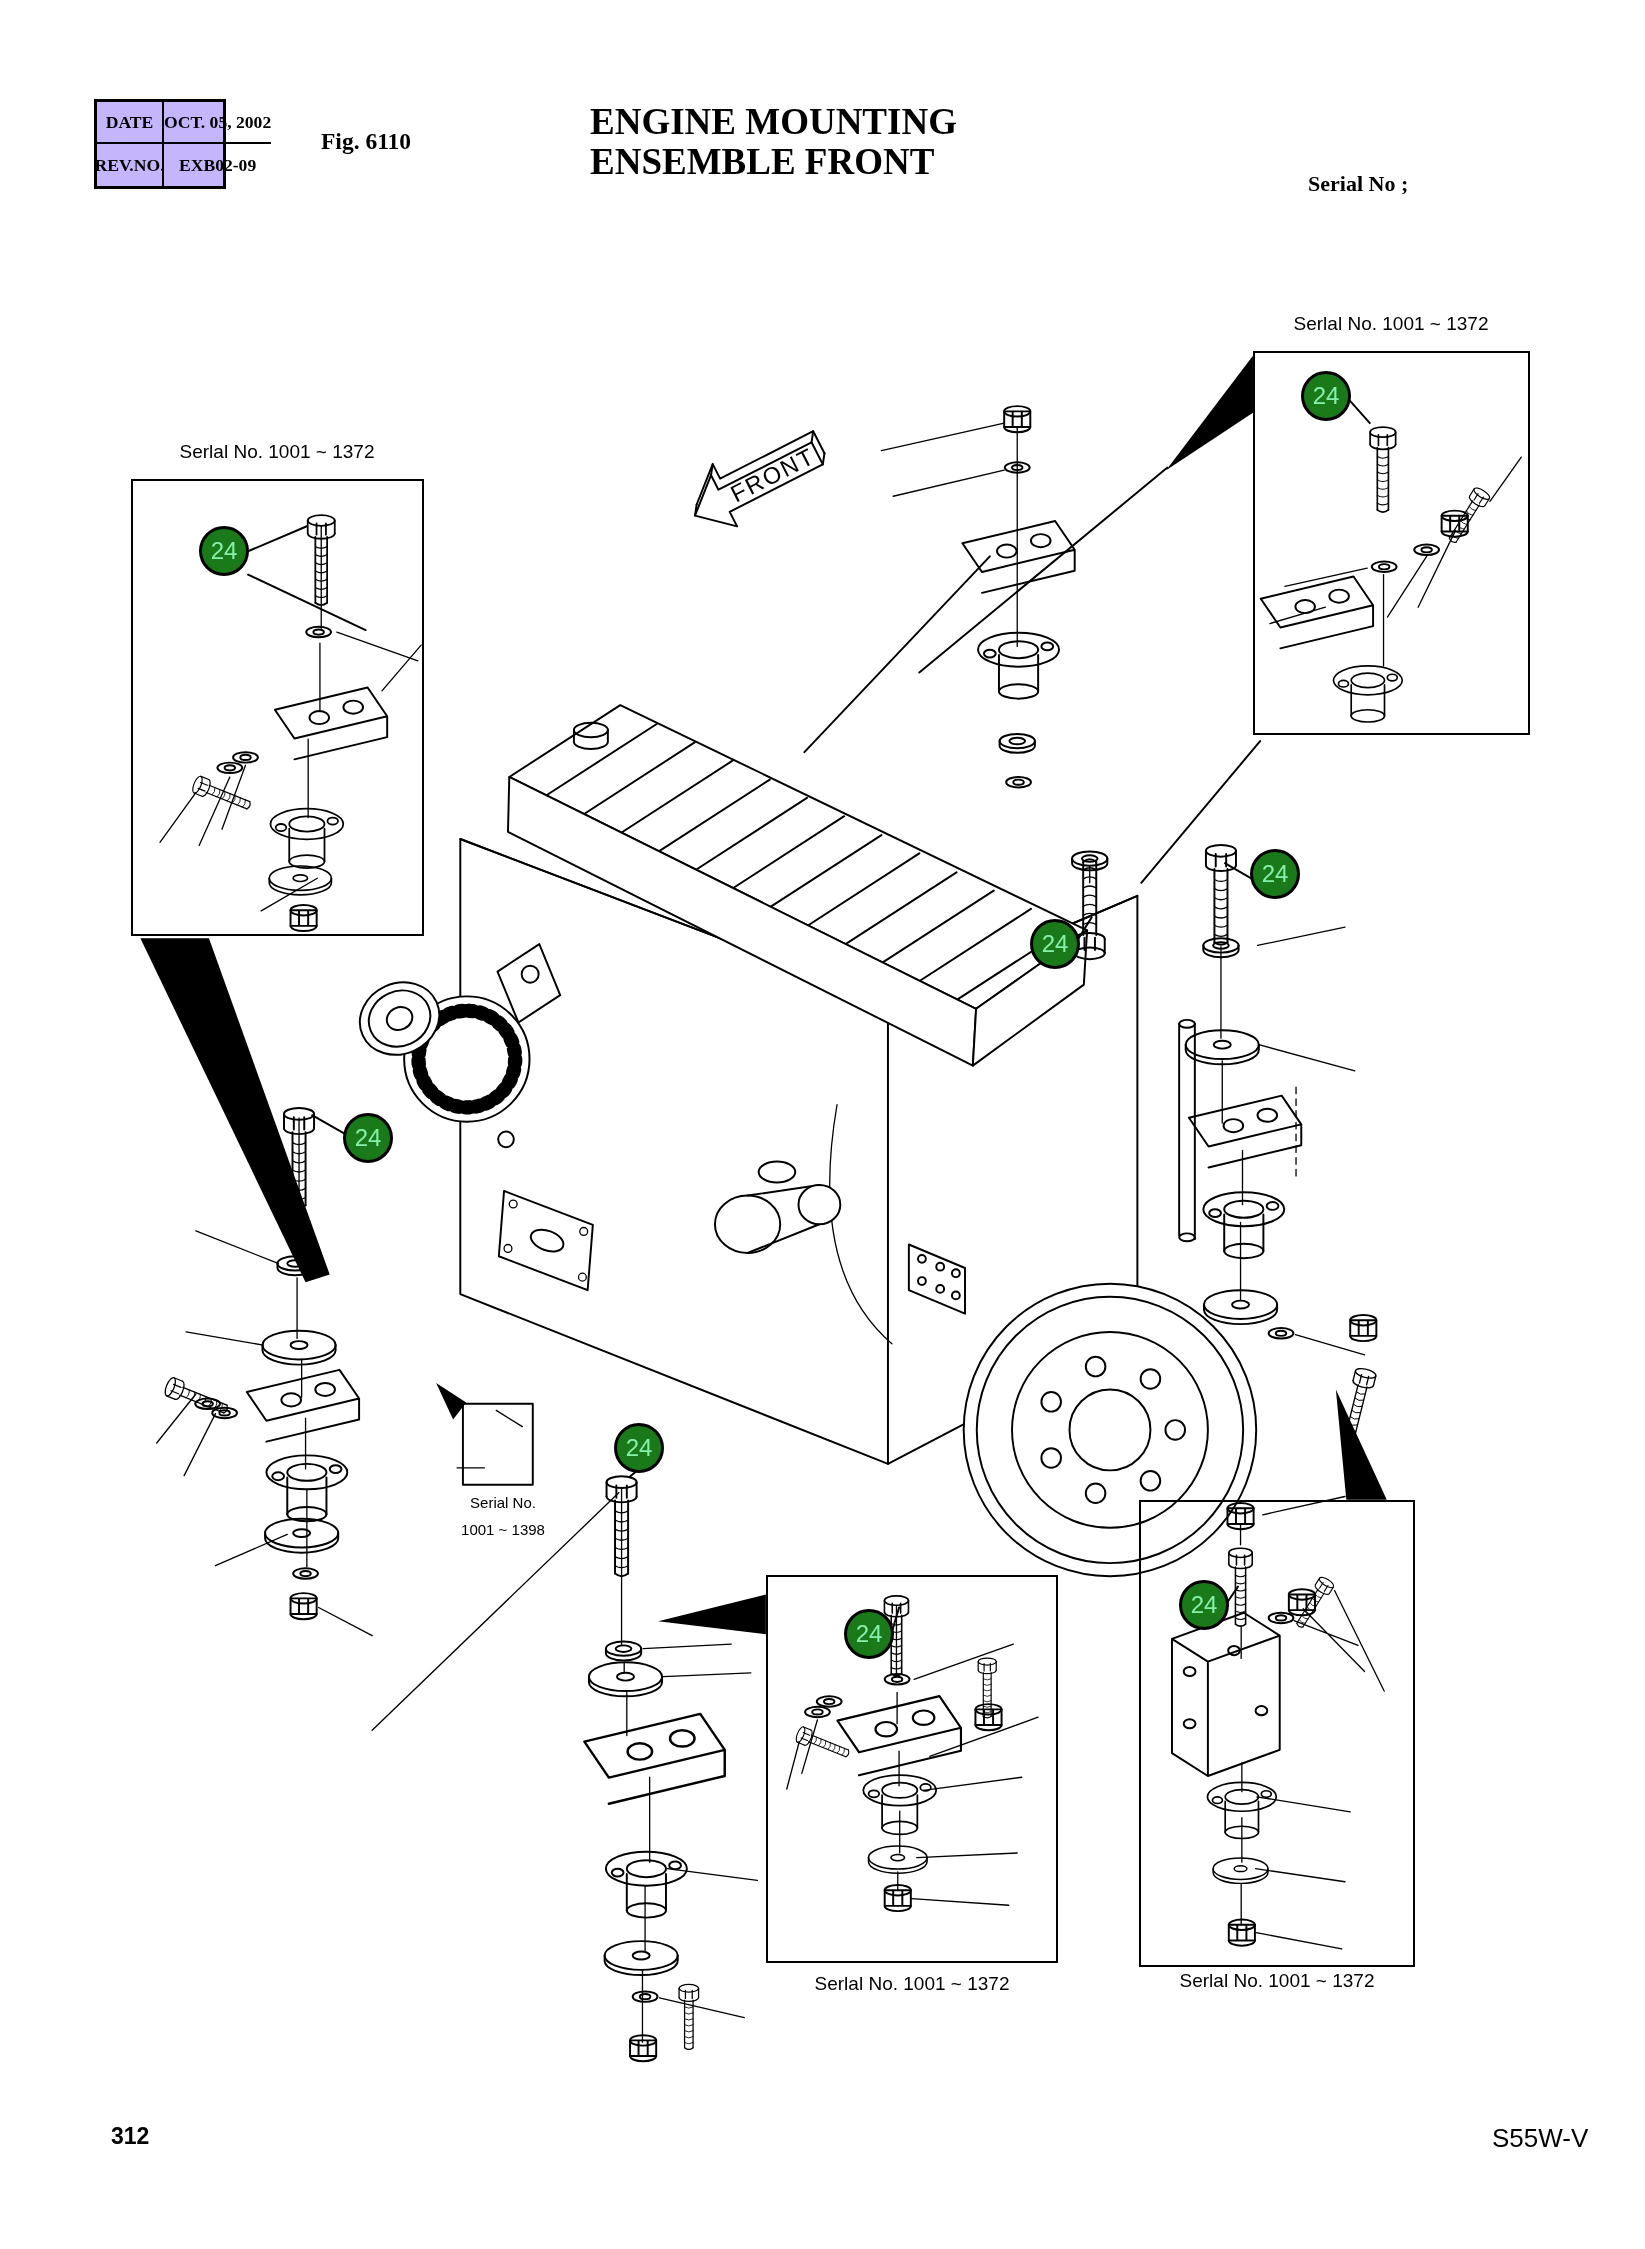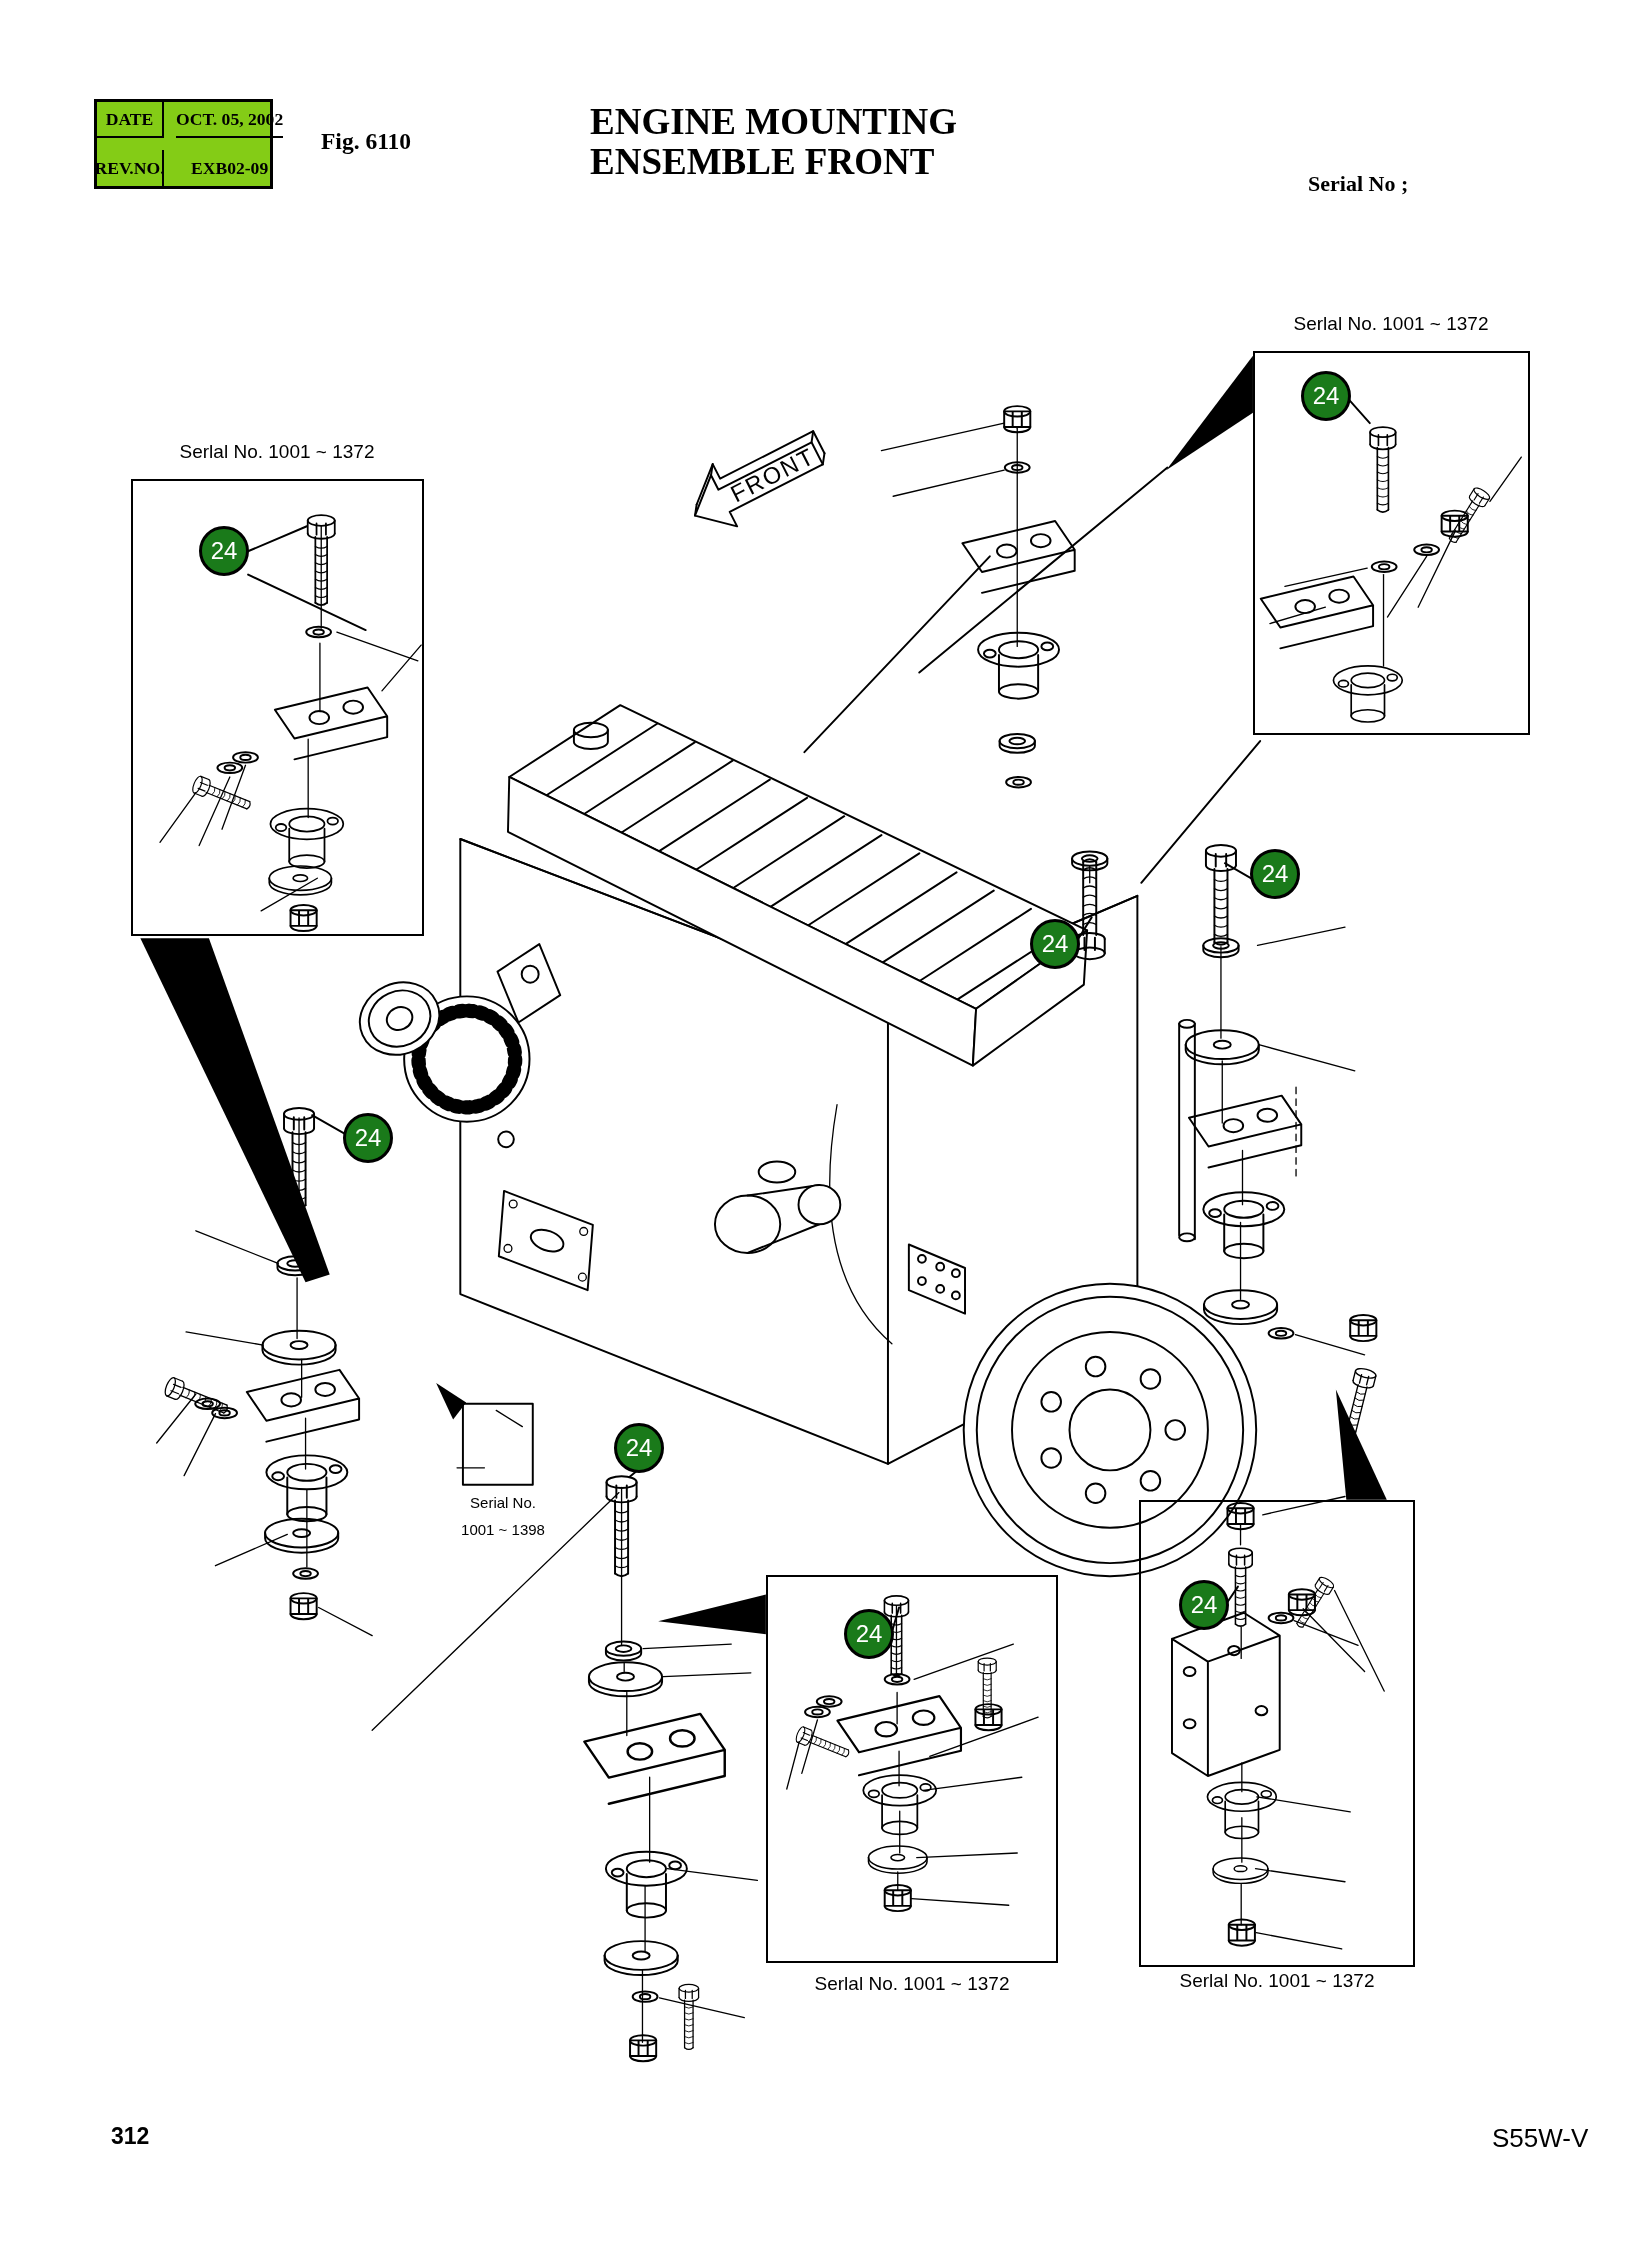--- a/index.html
+++ b/index.html
@@ -2,43 +2,43 @@
 <html style="font-size:10.4px"><head>
 <meta charset="utf-8">
 <style>
   html,body{margin:0;padding:0;background:#888;}
   .page{position:relative;width:1646px;height:2250px;background:#fff;color:#000;
         font-family:"Liberation Sans",sans-serif;overflow:hidden;margin:0 auto;}
   .abs{position:absolute;}
   .serif{font-family:"Liberation Serif",serif;}
 
   
-  .hdr-table{left:94px;top:99px;width:179px;height:90px;border:3.9px solid #000;
+  .hdr-table{left:94px;top:99px;width:132px;height:90px;border:3.9px solid #000;
              box-sizing:border-box;display:grid;grid-template-columns:67px 1fr;
              grid-template-rows:1fr 1fr;font-family:"Liberation Serif",serif;
-             font-weight:bold;font-size:17.6px;background:#84cc16;gap:12px;}
+             font-weight:bold;font-size:17.6px;background:#c4b5fd;}
   .hc{display:flex;align-items:center;justify-content:center;white-space:nowrap;}
   .hc.bR{border-right:2px solid #000;}
   .hc.bB{border-bottom:2px solid #000;}
 
   .fig-label{left:321px;top:128px;font-size:23.5px;font-weight:bold;}
   .page-title{left:590px;top:102px;font-size:37px;font-weight:bold;line-height:40px;white-space:nowrap;}
   .serial-no{left:1308px;top:171px;font-size:22px;font-weight:bold;white-space:nowrap;}
 
   
   .dbox{border:2.6px solid #000;box-sizing:border-box;background:transparent;}
   .caption{font-size:19px;white-space:nowrap;transform:translateX(-50%);}
 
   
   .serial-note{left:433px;top:1489px;width:140px;text-align:center;
                font-size:15px;line-height:27px;}
 
   
   .badge{width:44px;height:44px;border-radius:50%;background:#1a7a1a;border:3.9px solid #000;
-         box-sizing:content-box;color:#ffffff;display:flex;align-items:center;justify-content:center;
+         box-sizing:content-box;color:#86efac;display:flex;align-items:center;justify-content:center;
          font-size:24px;}
 
   .footer-num{left:111px;top:2123px;font-size:23px;font-weight:bold;}
   .footer-code{left:1492px;top:2123px;font-size:26px;font-weight:normal;}
 
   
   svg.art{position:absolute;left:0;top:0;}
   svg.art *{fill:none;stroke:#000;stroke-width:3;stroke-linecap:round;stroke-linejoin:round;}
   svg.art .thin{stroke-width:2;}
   svg.art .fillblk{fill:#000;stroke:none;}

